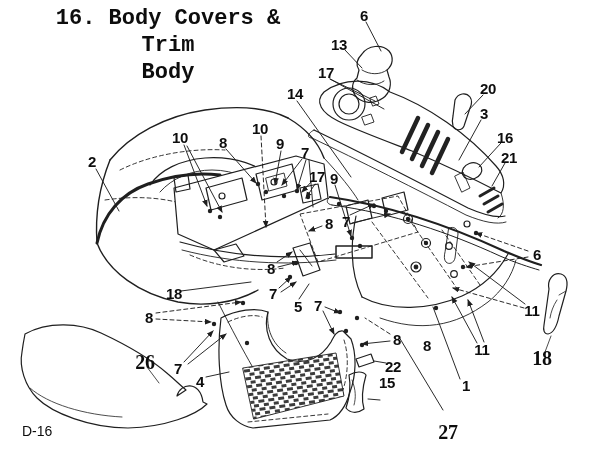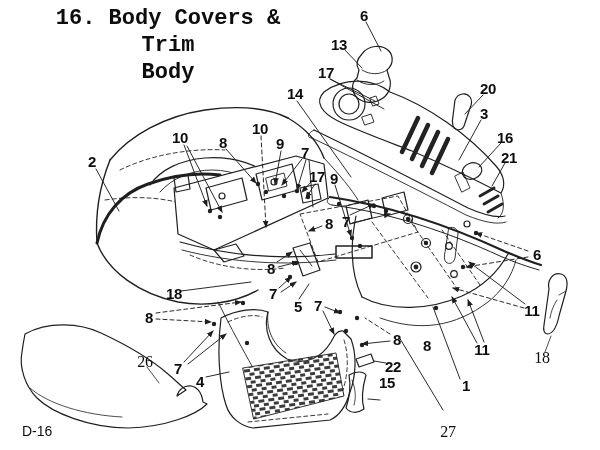--- a/index.html
+++ b/index.html
@@ -11,21 +11,21 @@
     position:absolute; left:42px; top:6px; width:252px; text-align:center;
     font-family:Liberation Mono, monospace; font-weight:bold; font-size:22px;
     line-height:1.22; color:#0d0d0d;
   }
   .drawing { position:absolute; left:0; top:0; }
   .co {
     position:absolute; transform:translate(-50%,-50%);
     font-weight:bold; font-size:15px; color:#0d0d0d; letter-spacing:-0.3px;
     white-space:nowrap;
   }
-  .co.serif { font-family:"Liberation Serif", serif; font-weight:normal; font-size:16px; }
+  .co.serif { font-family:"Liberation Serif", serif; font-weight:bold; font-size:20px; }
   .page-label { position:absolute; left:22px; top:423px; font-size:14px; color:#0d0d0d; }
 </style>
 </head>
 <body>
 
 <div class="page">
 
   <svg class="drawing" width="600" height="450" viewBox="0 0 600 450">
     <defs>
       <marker id="ah" markerWidth="9" markerHeight="8" refX="6.5" refY="3" orient="auto">

